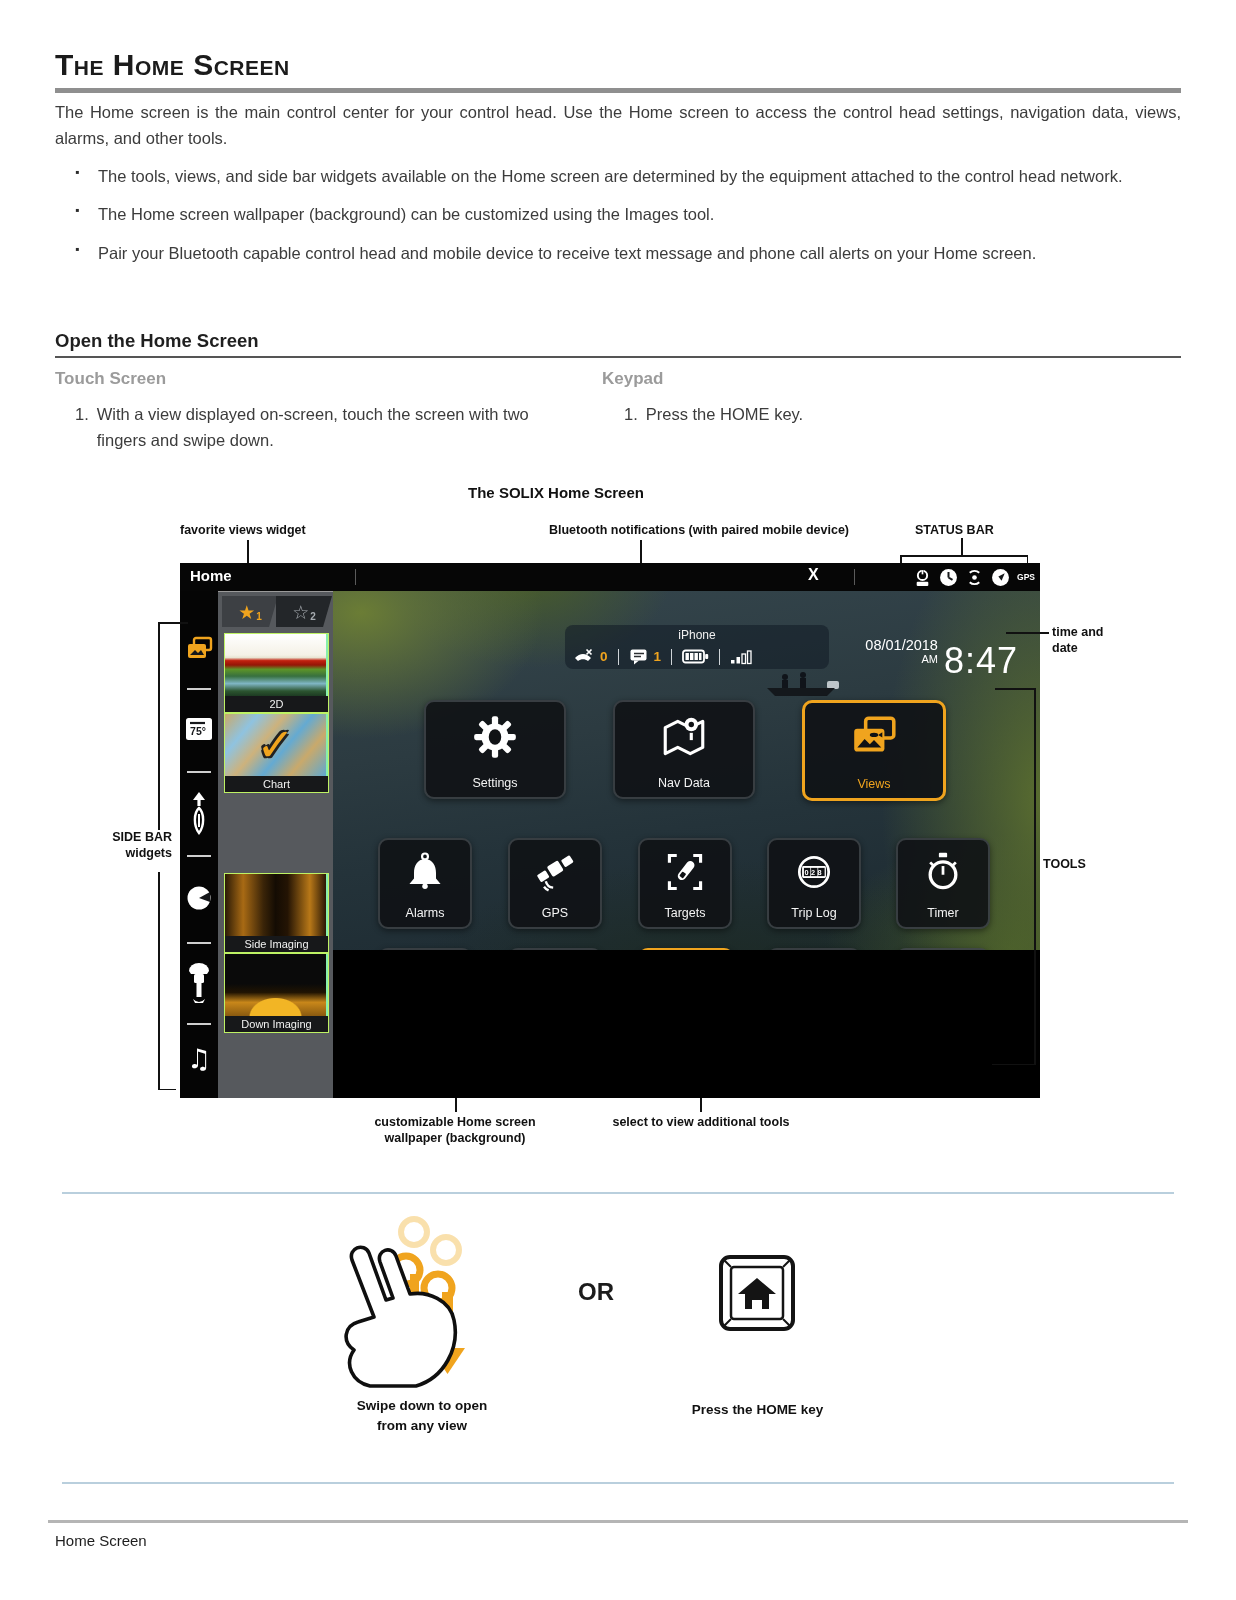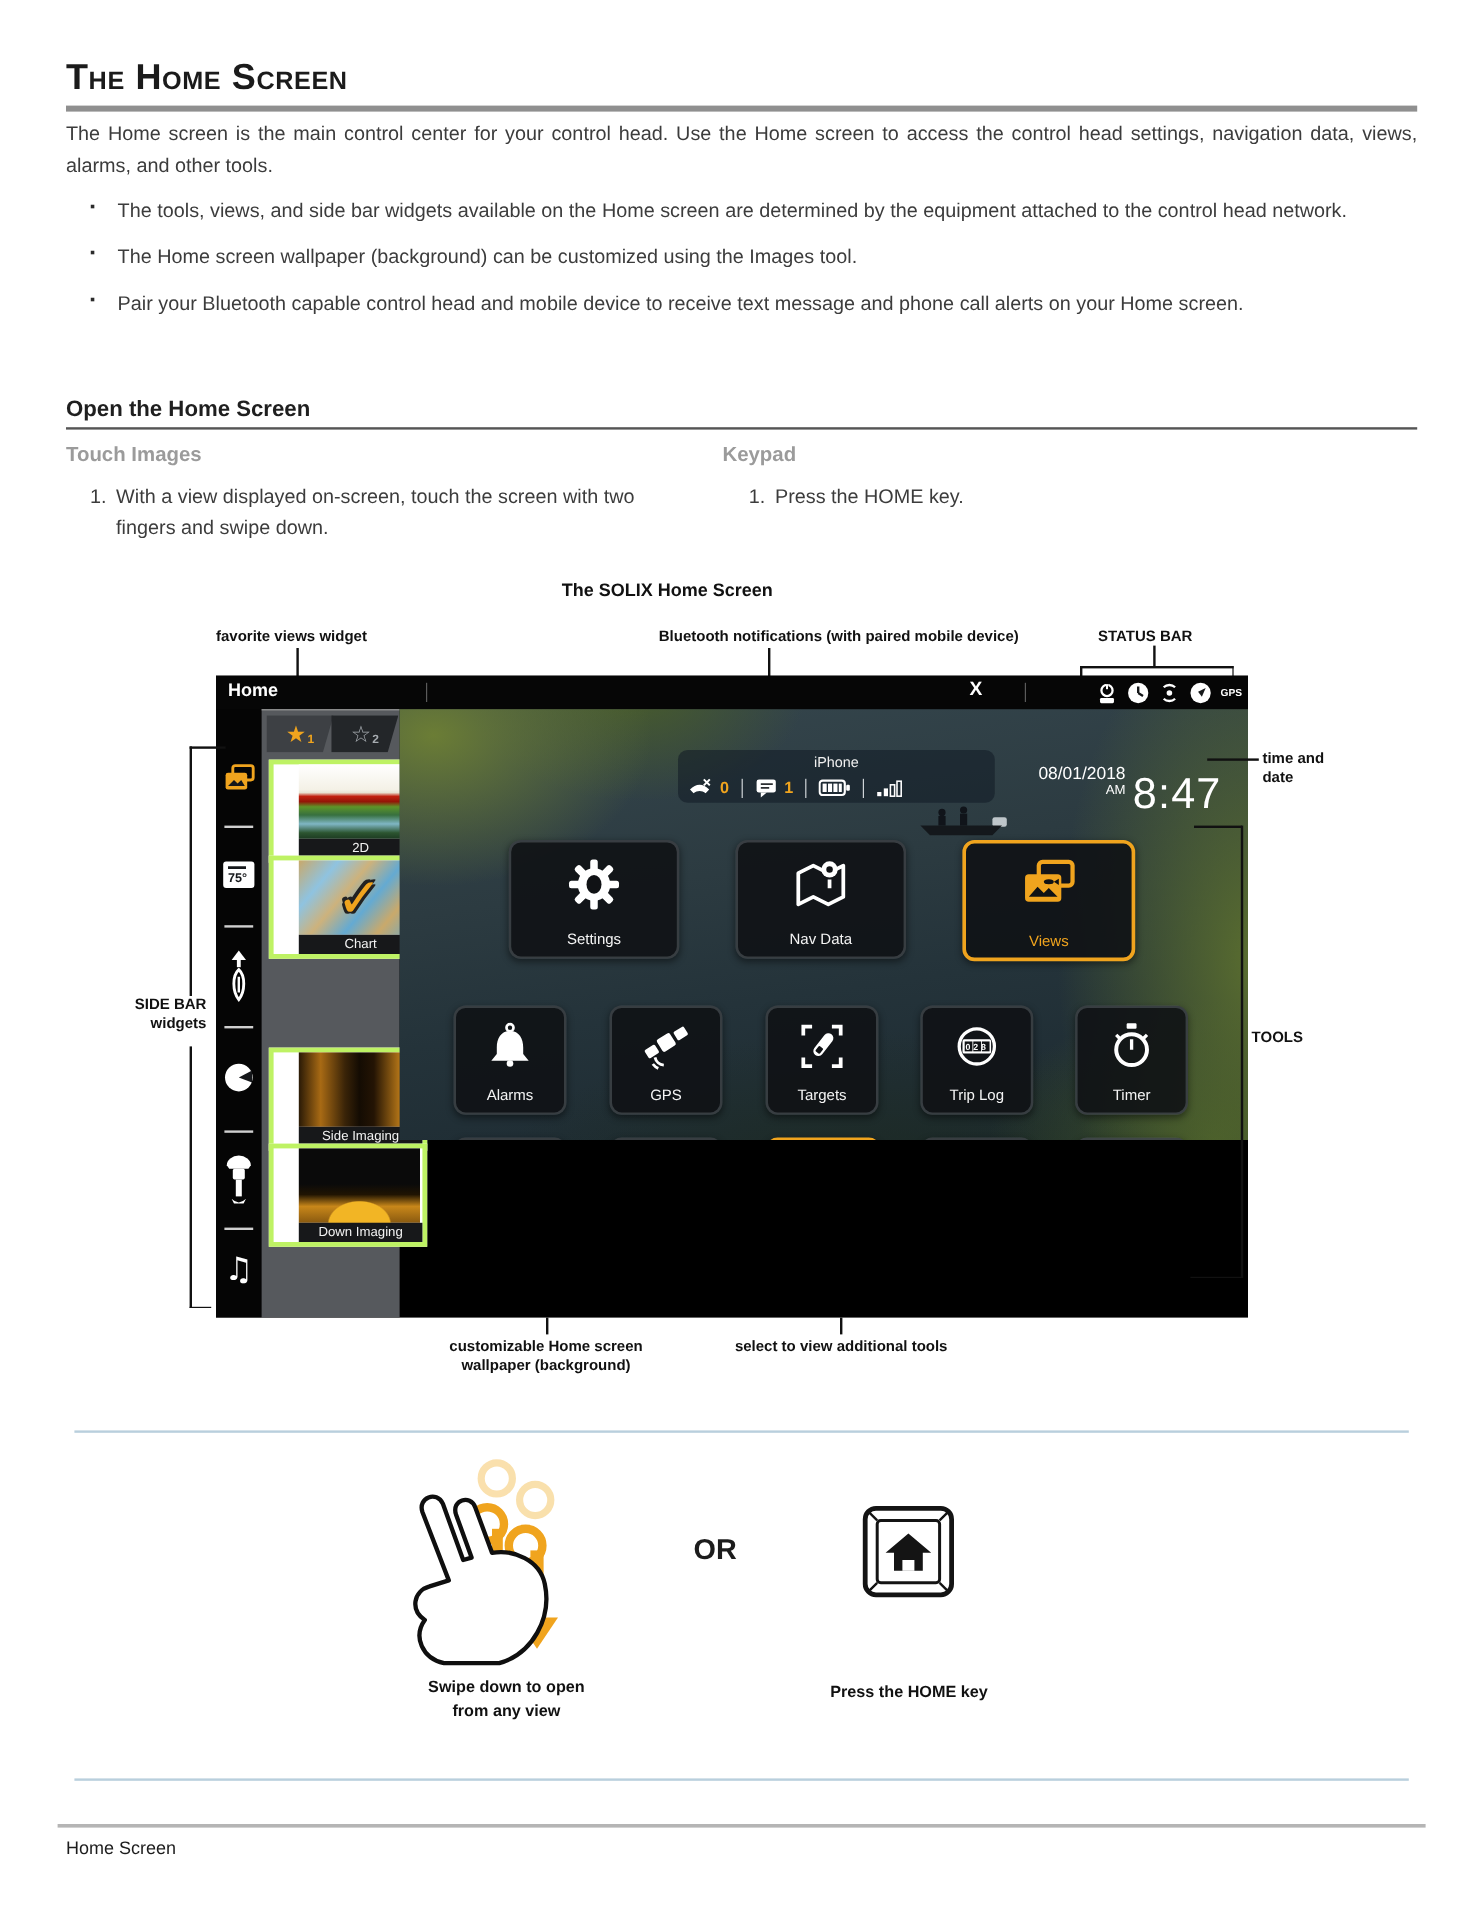--- a/index.html
+++ b/index.html
@@ -29,21 +29,21 @@
   .topbar .home{position:absolute;left:10px;top:4px;color:#fff;font-size:15px;font-weight:bold;}
   .tb-div{position:absolute;top:6px;width:1px;height:16px;background:#5a5a5a;}
   .tb-close{position:absolute;left:628px;top:3px;color:#fff;font-size:16px;font-weight:bold;cursor:default;}
   .tb-icons{position:absolute;right:5px;top:3px;display:flex;align-items:center;gap:7px;height:22px;}
   .sidestrip{position:absolute;left:0;top:28px;width:38px;height:507px;background:#050505;}
   .strip-ic{position:absolute;left:0;width:38px;display:flex;justify-content:center;}
   .strip-div{position:absolute;left:7px;width:24px;height:2px;background:#cfcfcf;}
   .favcol{position:absolute;left:38px;top:28px;width:115px;height:507px;background:#56595d;border-top:1px solid #9a9a9a;}
   .tab{position:absolute;top:4px;height:31px;display:flex;align-items:center;justify-content:center;}
   .tabnum{font-size:10px;font-weight:bold;margin:10px 0 0 1px;}
-  .thumb{position:absolute;left:6px;width:103px;border:4px solid #bef264;background:#ffffff;padding-left:21px;}
+  .thumb{position:absolute;left:6px;width:103px;border:1px solid #bef264;background:#86efac;}
   .thumb .img{width:101px;height:62px;}
   .thumb .lbl{height:16px;background:#17181a;color:#f2f2f2;font-size:11px;text-align:center;line-height:16px;}
   .wall{position:absolute;left:153px;top:28px;width:707px;height:359px;overflow:hidden;
     background:
       radial-gradient(ellipse 260px 180px at 4% 6%, rgba(110,128,52,.95), rgba(110,128,52,0) 70%),
       radial-gradient(ellipse 200px 130px at 28% -4%, rgba(74,94,40,.9), rgba(74,94,40,0) 70%),
       radial-gradient(ellipse 230px 420px at 101% 58%, rgba(96,116,46,.9), rgba(96,116,46,0) 72%),
       radial-gradient(ellipse 260px 160px at 96% 100%, rgba(70,92,40,.8), rgba(70,92,40,0) 72%),
       radial-gradient(ellipse 420px 180px at 55% 112%, rgba(28,42,30,.75), rgba(28,42,30,0) 75%),
       linear-gradient(172deg,#35464d 0%,#2c3b41 38%,#24333a 62%,#1c2930 100%);}
@@ -87,21 +87,21 @@
   <div class="abs intro">The Home screen is the main control center for your control head. Use the Home screen to access the control head settings, navigation data, views, alarms, and other tools.</div>
   <div class="abs bullets">
     <div class="bullet">The tools, views, and side bar widgets available on the Home screen are determined by the equipment attached to the control head network.</div>
     <div class="bullet">The Home screen wallpaper (background) can be customized using the Images tool.</div>
     <div class="bullet">Pair your Bluetooth capable control head and mobile device to receive text message and phone call alerts on your Home screen.</div>
   </div>
 
   <div class="abs h2">Open the Home Screen</div>
   <div class="abs h2-rule"></div>
 
-  <div class="abs subhead" style="left:55px;top:369px;">Touch Images</div>
+  <div class="abs subhead" style="left:55px;top:369px;">Touch Screen</div>
   <div class="abs step" style="left:75px;top:402px;width:482px;">
     <span class="stepnum">1.</span>
     <span>With a view displayed on-screen, touch the screen with two fingers and swipe down.</span>
   </div>
   <div class="abs subhead" style="left:602px;top:369px;">Keypad</div>
   <div class="abs step" style="left:624px;top:402px;width:420px;">
     <span class="stepnum">1.</span>
     <span>Press the HOME key.</span>
   </div>
 

